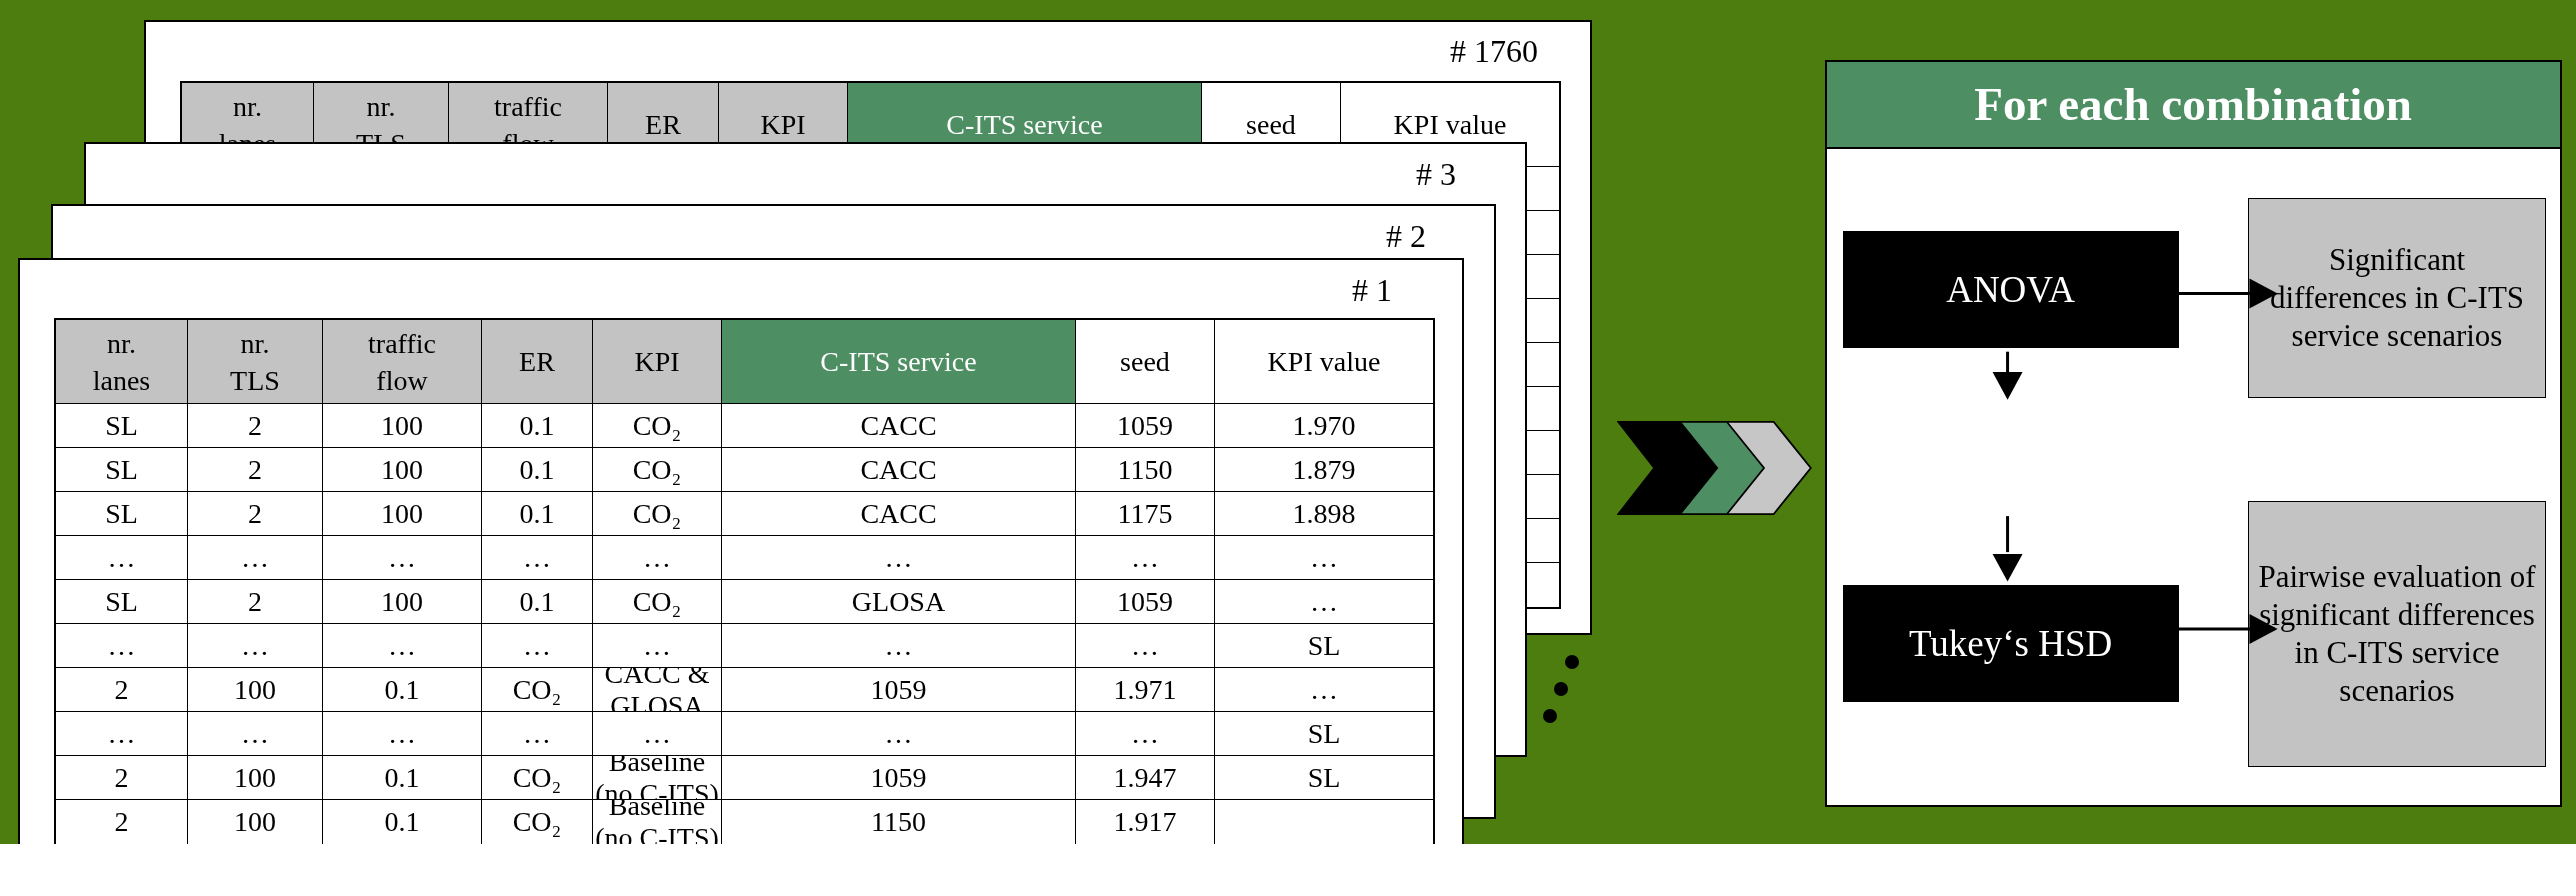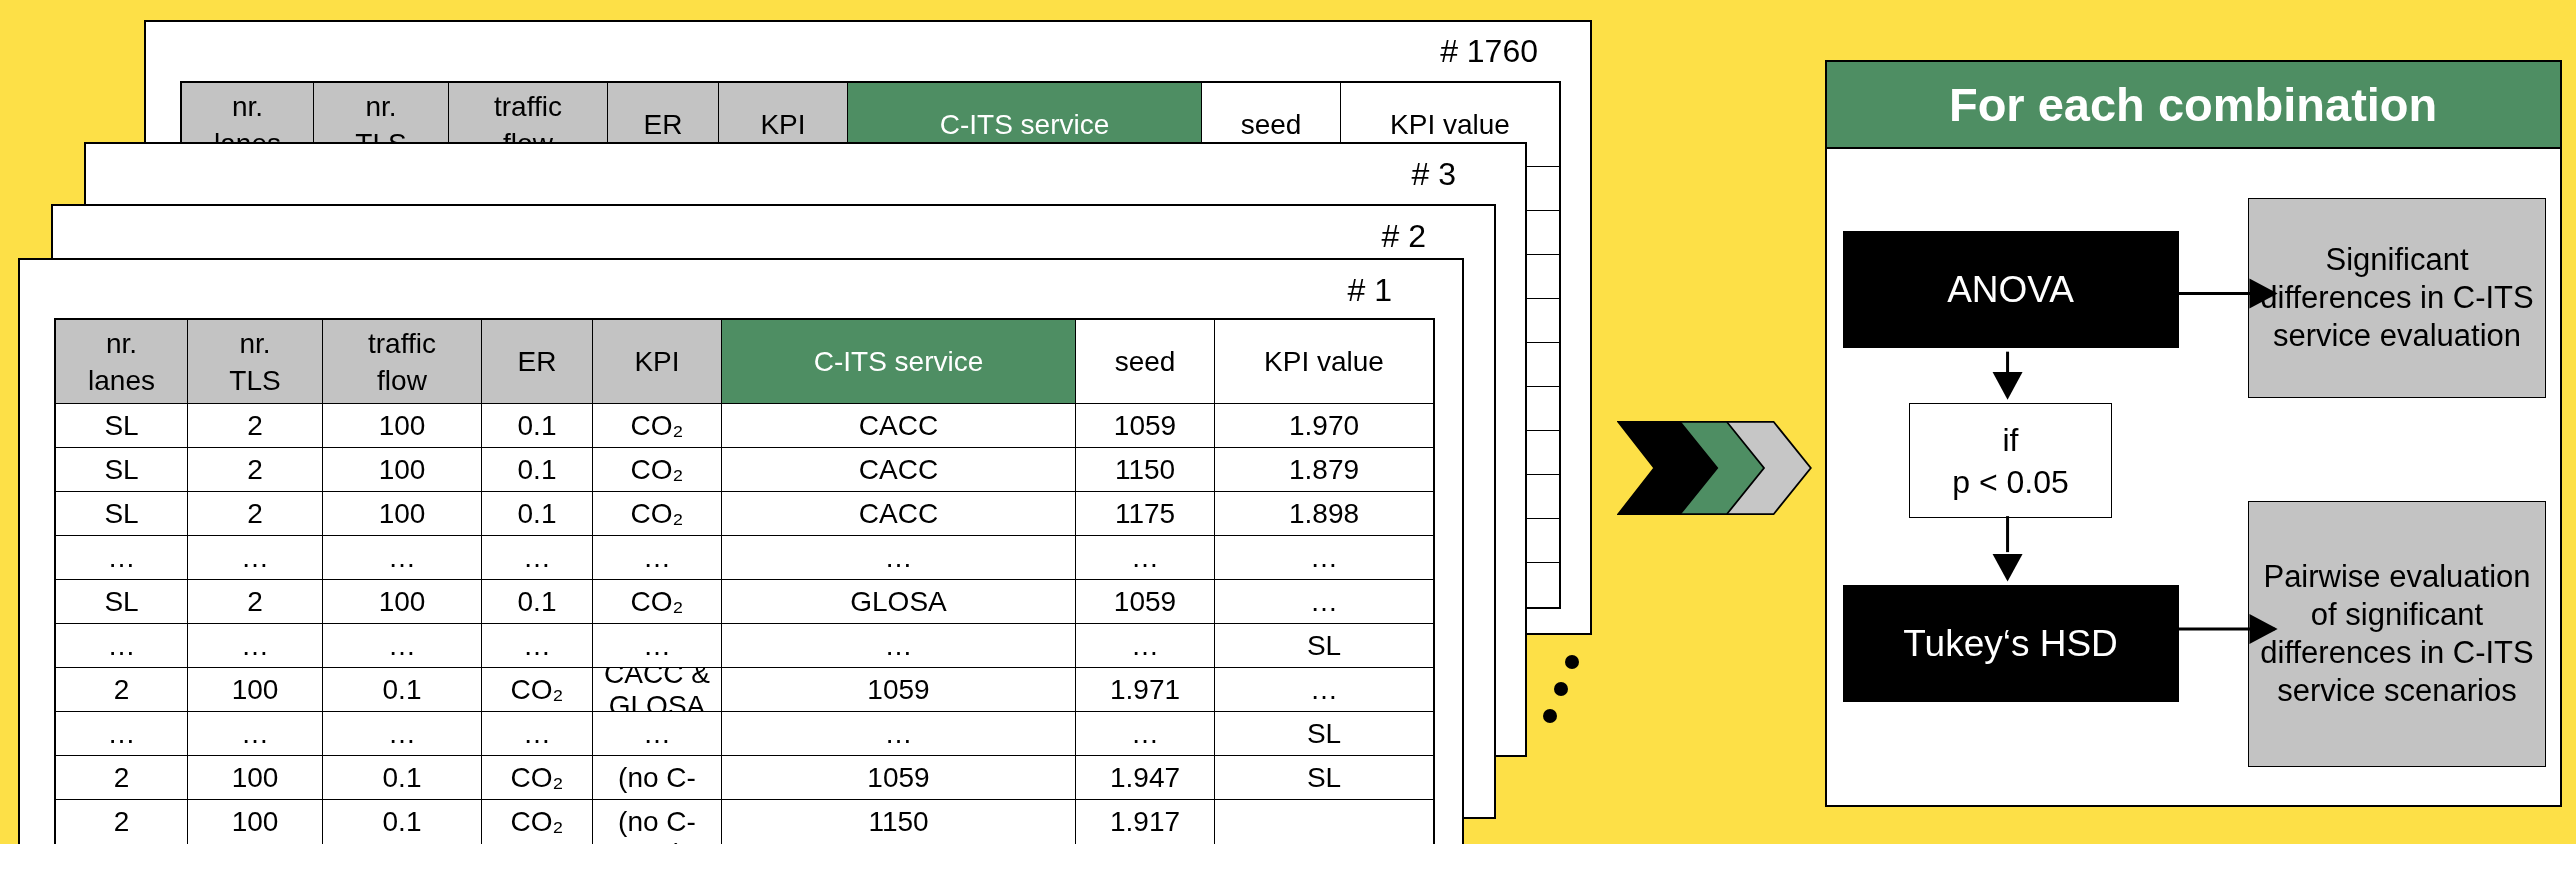--- a/index.html
+++ b/index.html
@@ -5,22 +5,22 @@
   :root{
     --green:#4e8e63;
     --cellgray:#c3c3c3;
     --chevgray:#c6c6c6;
     --ink:#000000;
   }
   html,body{margin:0;padding:0;background:#ffffff;}
   #canvas{
     position:relative;
     width:2576px;height:844px;
-    background:#fde047;
-    font-family:Liberation Sans, sans-serif;
+    background:#4d7c0f;
+    font-family:Liberation Serif, serif;
     color:#000;
     overflow:hidden;
   }
   
   .card{
     position:absolute;
     background:#ffffff;
     border:2.4px solid var(--ink);
     box-sizing:border-box;
   }
@@ -352,29 +352,25 @@
     <polygon id="chev-black" points="2,3 105,3 167,80 105,157 2,157 62,80" stroke="#000" stroke-width="3" fill="#000000"></polygon>
   </svg>
 
   <div id="panel">
     <div id="panel-header">
       <span>For each combination</span>
     </div>
     <div class="pbox blackbox" id="anova-box">
       <span>ANOVA</span>
     </div>
-    <div class="pbox whitebox" id="if-box">
-      <span>if</span>
-      <span>p &lt; 0.05</span>
-    </div>
     <div class="pbox blackbox" id="tukey-box">
       <span>Tukey‘s HSD</span>
     </div>
     <div class="pbox graybox" id="sig-box">
-      <span>Significant differences in C-ITS service evaluation</span>
+      <span>Significant differences in C-ITS service scenarios</span>
     </div>
     <div class="pbox graybox" id="pair-box">
       <span>Pairwise evaluation of significant differences in C-ITS service scenarios</span>
     </div>
   </div>
 
   <svg id="connectors" width="2576" height="896" viewBox="0 0 4292 1493">
 
     <line x1="3625" y1="489" x2="3790" y2="489" stroke="#000" stroke-width="5"></line>
     <polygon points="3741,489 3690,462 3690,516" transform="translate(100,0) scale(1)" fill="#000" visibility="hidden"></polygon>

